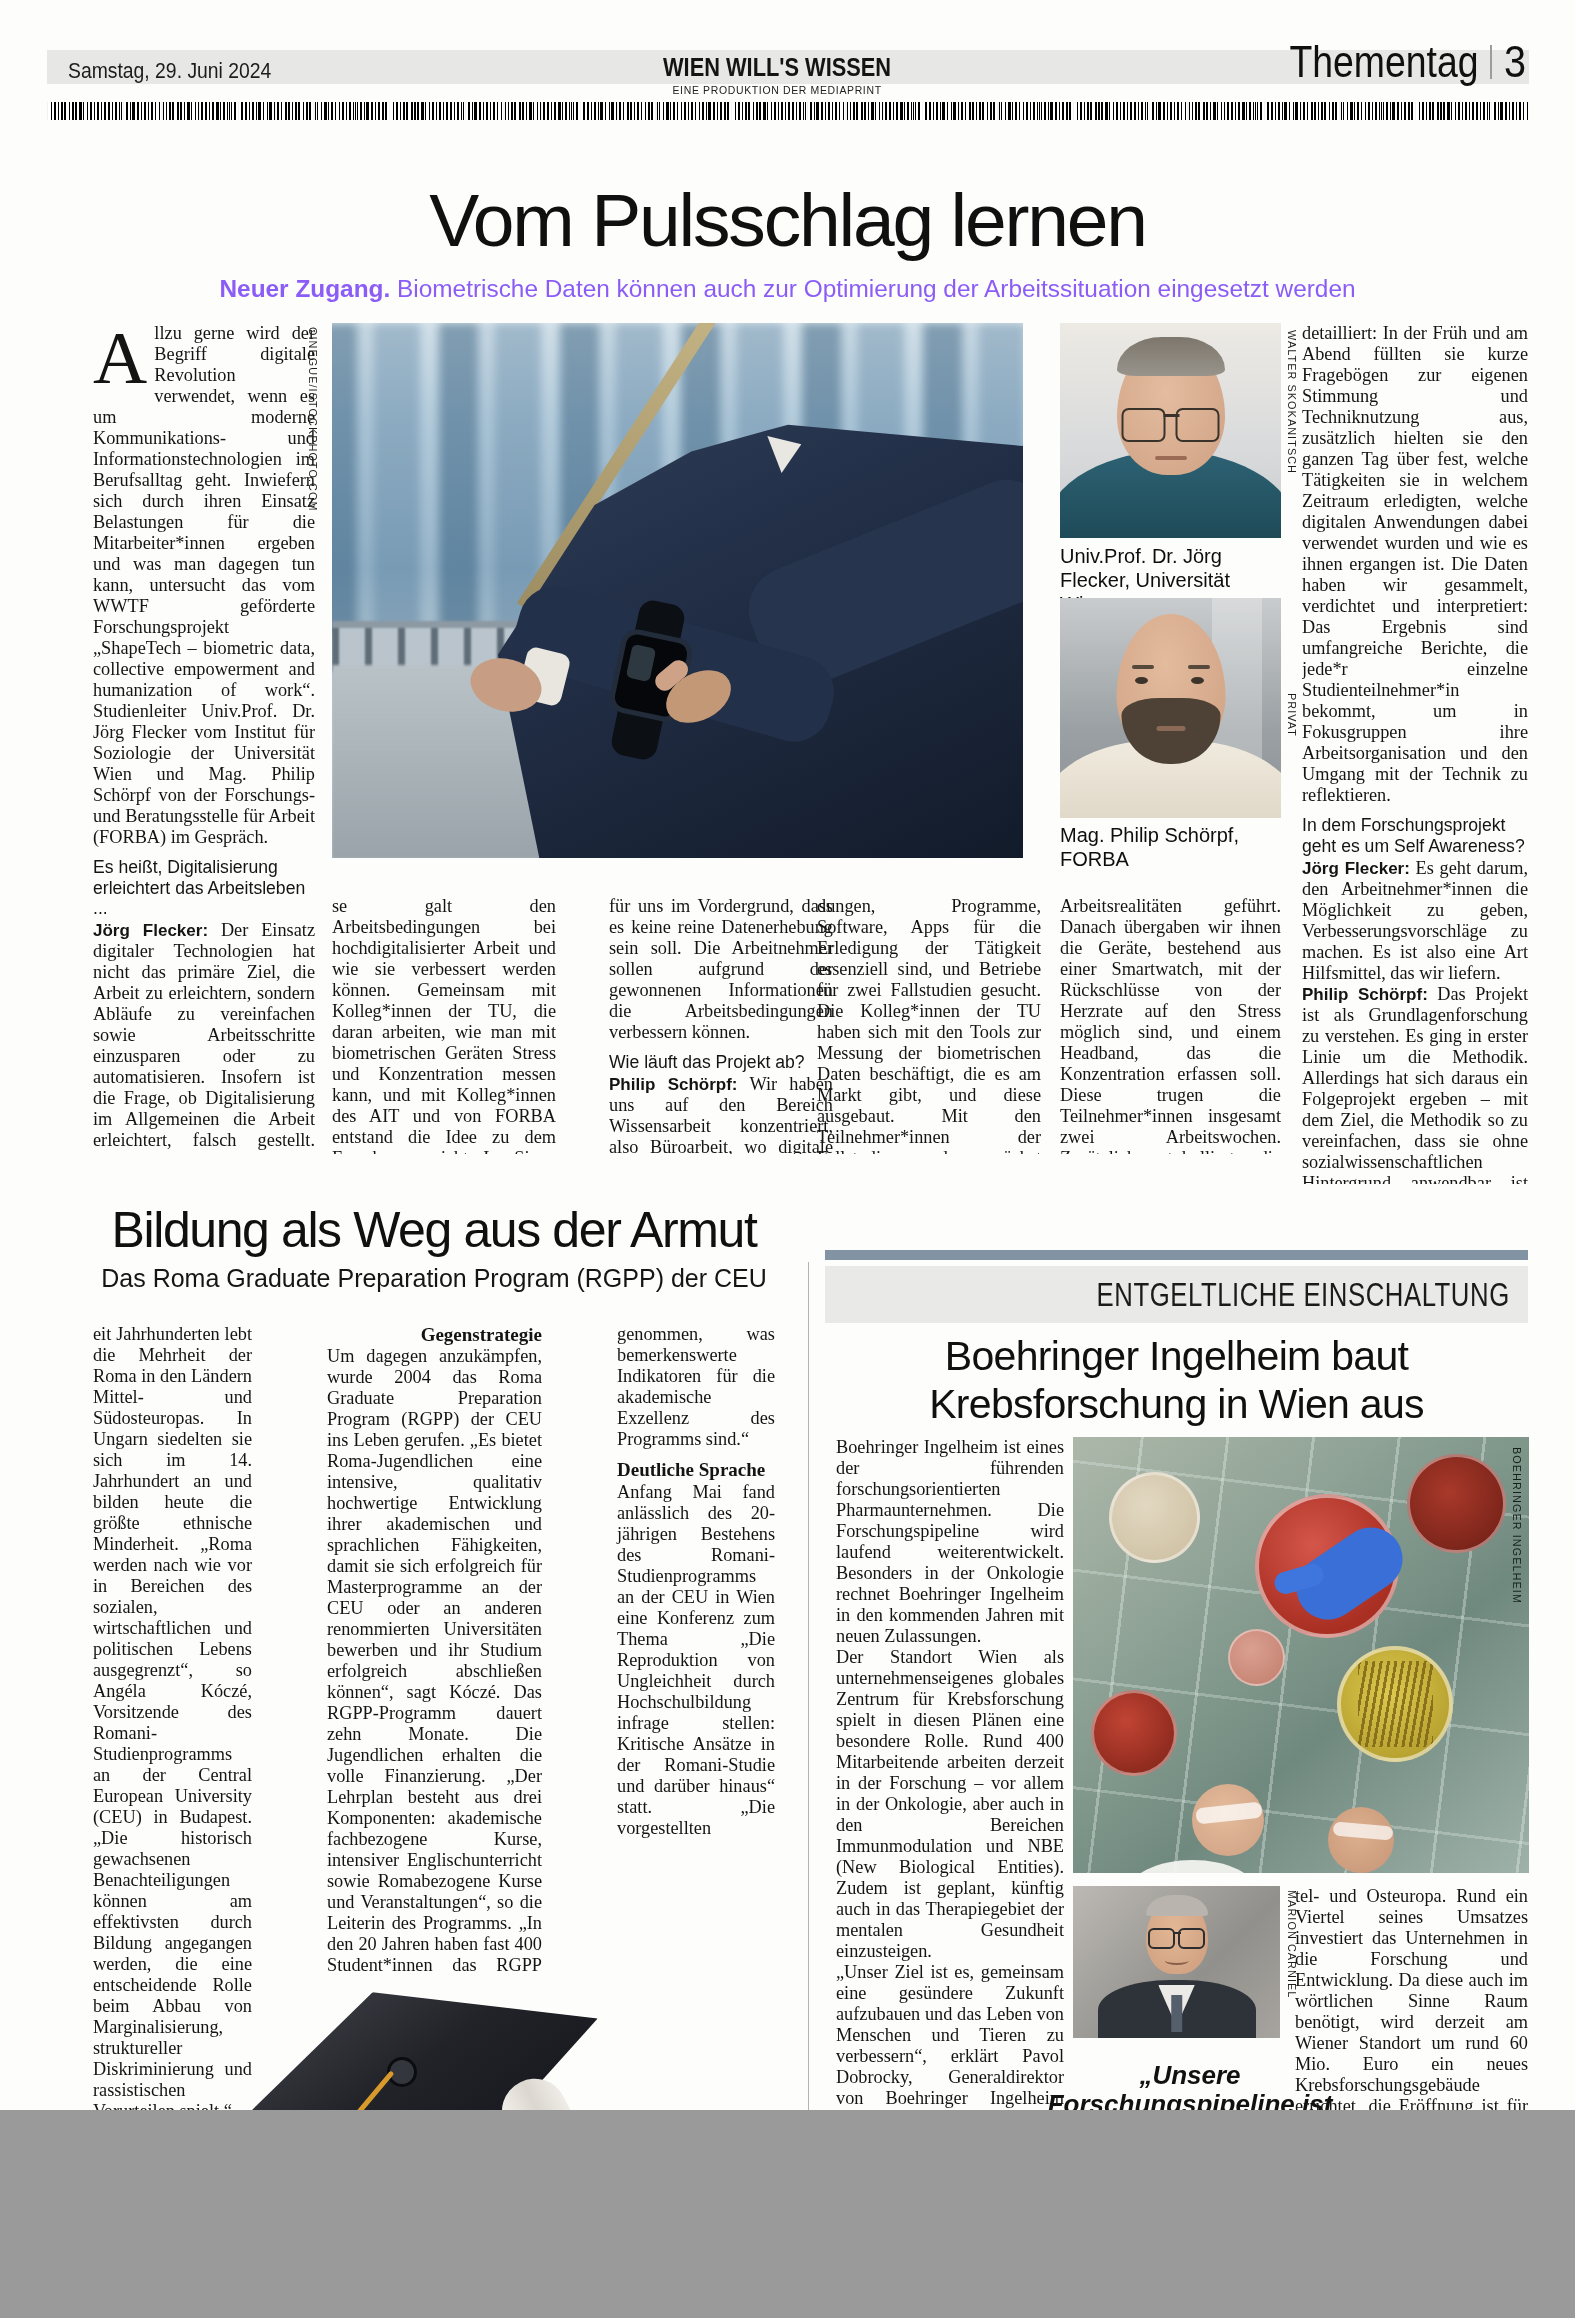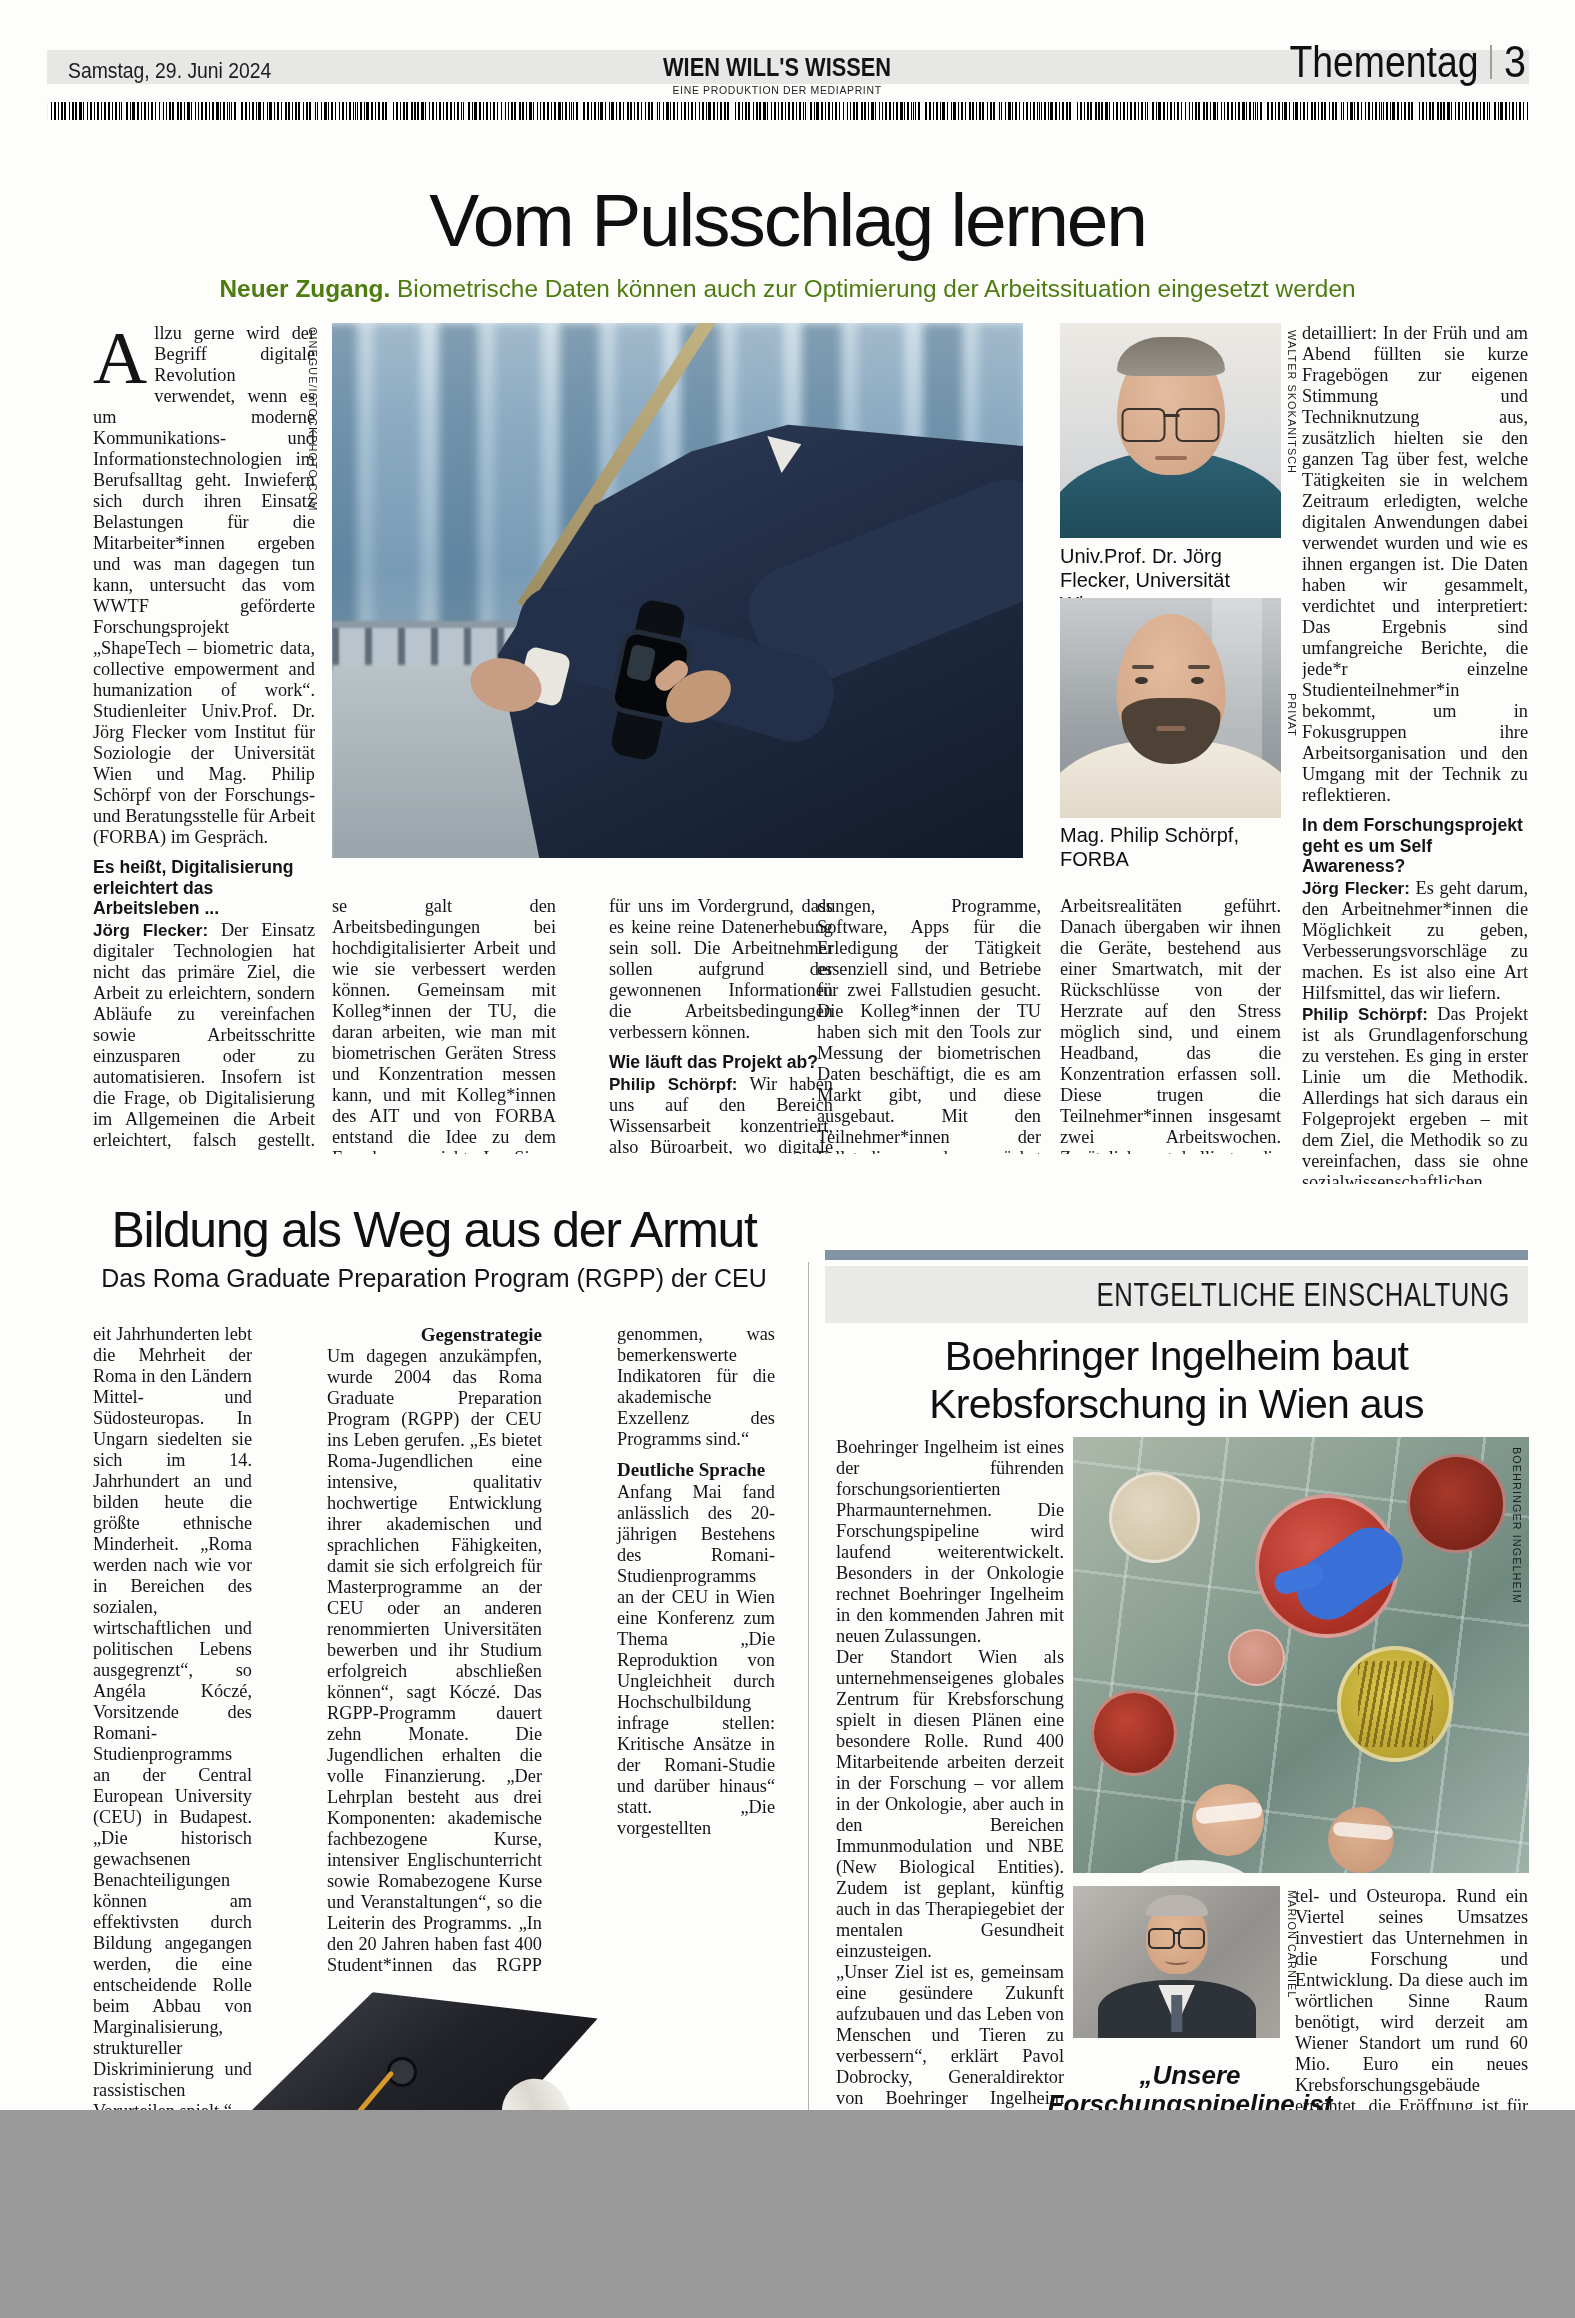--- a/index.html
+++ b/index.html
@@ -2,21 +2,21 @@
 <html lang="de" style="font-size:11.5px"><head>
 <meta charset="utf-8">
 <style>
   html,body{margin:0;padding:0;background:#9a9a9a;}
   .page{position:relative;width:1575px;height:2110px;background:#fdfdfb;overflow:hidden;
         font-family:"Liberation Serif",serif;color:#141414;}
   .abs{position:absolute;}
   .sans{font-family:"Liberation Sans",sans-serif;}
   .serif-col{font-size:18.3px;line-height:21px;text-align:justify;overflow:hidden;
              hyphens:auto;-webkit-hyphens:auto;}
-  .qhead{font-family:"Liberation Sans",sans-serif;font-weight:bold;font-size:17.6px;
+  .qhead{font-family:"Liberation Sans",sans-serif;font-weight:normal;font-size:17.6px;
          line-height:20.5px;text-align:left;margin:9.3px 0 1.4px 0;}
   .spk{font-family:"Liberation Sans",sans-serif;font-weight:bold;font-size:17px;}
   .serifhead{font-weight:bold;font-size:19px;margin:9.3px 0 1.4px 0;text-align:left;}
   .dropcap{float:left;font-size:75px;line-height:62px;padding:4.3px 7.2px 0 0;}
   .vcred{writing-mode:vertical-rl;font-family:"Liberation Sans",sans-serif;font-size:10.8px;
          letter-spacing:1.1px;color:#1d1d1d;white-space:nowrap;}
   .caption{font-family:"Liberation Sans",sans-serif;font-size:20px;line-height:24px;color:#0e0e0e;}
   .photo{overflow:hidden;}
   .cond{display:inline-block;transform-origin:left center;}
   .condr{display:inline-block;transform-origin:right center;}
@@ -45,21 +45,21 @@
     </div>
   </div>
   <div class="abs sans" style="right:47px;top:37px;display:flex;align-items:center;gap:11.5px;color:#101010;">
     <span class="condr" style="font-size:44px;transform:scaleX(.85);">Thementag</span>
     <span style="display:inline-block;width:2.2px;height:34px;background:#9d9d9b;"></span>
     <span class="cond" style="font-size:44px;transform:scaleX(.9);">3</span>
   </div>
   <div class="abs barcode" style="left:47px;top:102px;width:1482px;height:18px;"></div>
 
   <div class="abs sans" style="left:0;top:162px;width:1575px;text-align:center;font-size:75px;letter-spacing:-2.2px;color:#101010;margin-top:15px;">Vom Pulsschlag lernen</div>
-  <div class="abs sans" style="left:0;top:275px;width:1575px;text-align:center;font-size:24.4px;color:#4d7c0f;">
+  <div class="abs sans" style="left:0;top:275px;width:1575px;text-align:center;font-size:24.4px;color:#8b5cf6;">
     <span style="font-weight:bold;">Neuer Zugang.</span><span> Biometrische Daten können auch zur Optimierung der Arbeitssituation eingesetzt werden</span>
   </div>
 
   <div class="abs serif-col" style="left:93px;top:323px;width:222px;height:829px;">
     <p><span class="dropcap">A</span><span>llzu gerne wird der Begriff digitale Revolution verwendet, wenn es um moderne Kommunikations- und Informationstechnologien im Berufsalltag geht. Inwiefern sich durch ihren Einsatz Belastungen für die Mitarbeiter*innen ergeben und was man dagegen tun kann, untersucht das vom WWTF geförderte Forschungsprojekt „ShapeTech – biometric data, collective empowerment and humanization of work“. Studienleiter Univ.Prof. Dr. Jörg Flecker vom Institut für Soziologie der Universität Wien und Mag. Philip Schörpf von der Forschungs- und Beratungsstelle für Arbeit (FORBA) im Gespräch.</span></p>
     <div class="qhead">Es heißt, Digitalisierung erleichtert das Arbeitsleben ...</div>
     <p><span class="spk">Jörg Flecker:</span> <span>Der Einsatz digitaler Technologien hat nicht das primäre Ziel, die Arbeit zu erleichtern, sondern Abläufe zu vereinfachen sowie Arbeitsschritte einzusparen oder zu automatisieren. Insofern ist die Frage, ob Digitalisierung im Allgemeinen die Arbeit erleichtert, falsch gestellt. Erst die Form der Nutzung bestimmt die Auswirkungen.</span></p>
 
   </div>
 

